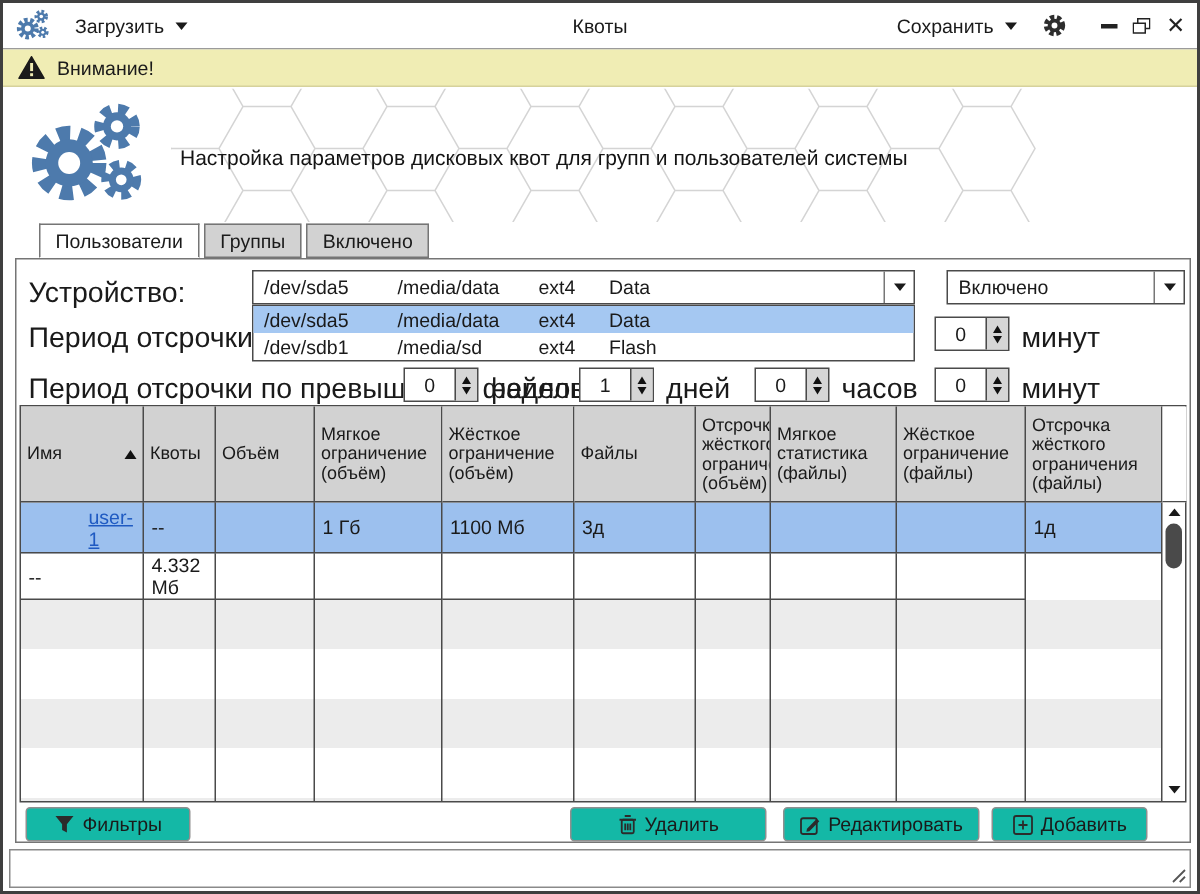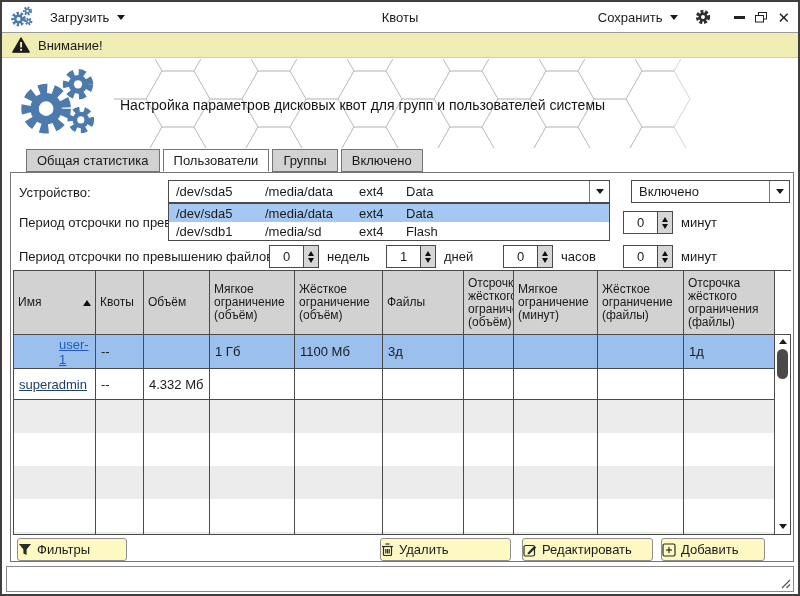--- a/index.html
+++ b/index.html
@@ -33,21 +33,21 @@
 
   
   .tabbar { position:absolute; left:24px; top:147px; display:flex; z-index:3; }
   .tab { background:#d2d2d2; border:1px solid #757575; padding:3px 10px 4px; font-size:13px;
          margin-right:3px; cursor:pointer; height:23px; }
   .tab.active { background:#fff; border-bottom:1px solid #fff; position:relative; z-index:4; }
 
   
   .panel { position:absolute; left:8px; top:170px; width:784px; height:390px;
            border:1px solid #757575; background:#fff; }
-  .plabel { position:absolute; font-size:13px; white-space:nowrap; }
+  .plabel { position:absolute; font-size:19px; white-space:nowrap; }
 
   .combo { position:absolute; height:23px; background:#fff; border:1px solid #4a4a4a;
            display:flex; align-items:center; font-size:13px; cursor:pointer; }
   .combo-arrow { margin-left:auto; width:20px; height:100%; border-left:1px solid #777;
                  display:flex; align-items:center; justify-content:center; }
   .co-dev { width:96px; padding-left:7px; } .co-mount { width:94px; } .co-fs { width:47px; } .co-name { flex:0 0 auto; }
 
   .dropdown { position:absolute; left:157px; top:30px; width:442px; background:#fff;
               border:1px solid #4a4a4a; z-index:20; }
   .dd-option { display:flex; align-items:center; height:18px; font-size:13px; cursor:pointer; }
@@ -78,22 +78,22 @@
   .tfiller { position:absolute; left:0; top:129px; bottom:0; width:761px; display:grid;
              grid-template-columns:82px 48px 66px 85px 88px 81px 50px 84px 86px 91px;
              background:repeating-linear-gradient(180deg,#ececec 0 33px,#ffffff 33px 66px); }
   .fc { border-right:1px solid #4a4a4a; }
   .vscroll { position:absolute; right:0; top:64px; bottom:0; width:16px; background:#fff; border-left:1px solid #4a4a4a; cursor:pointer; }
   .sb-btn { height:13px; display:flex; align-items:center; justify-content:center; }
   .sb-btn.down { position:absolute; bottom:1px; left:0; right:0; }
   .sb-thumb { margin:1px 2px 0; height:30px; background:#4a4a4a; border-radius:7px; cursor:grab; }
 
   
-  .btn { position:absolute; top:365px; height:23px; background:#fef9c3; border:1px solid #8f8f8f;
-         border-radius:3px; display:flex; align-items:center; gap:5px;
+  .btn { position:absolute; top:365px; height:23px; background:#14b8a6; border:1px solid #8f8f8f;
+         border-radius:3px; display:flex; align-items:center; justify-content:center; gap:5px;
          font-size:13px; cursor:pointer; }
 
   
   .statusbar { position:absolute; left:4px; right:4px; top:564px; height:26px; border:1px solid #8a8a8a; background:#fff; }
   .grip { position:absolute; right:2px; bottom:2px; }
 </style>
 </head>
 <body>
 
 <div class="window">
@@ -159,21 +159,20 @@
       <circle cx="32" cy="10" r="5" fill="#4d7aac"></circle>
         <circle cx="32" cy="10" r="2.2" fill="#fff"></circle>
       <circle cx="33.5" cy="29" r="5" fill="none" stroke="#4d7aac" stroke-width="4.2" stroke-dasharray="2.8 2.2"></circle>
       <circle cx="33.5" cy="29" r="4.4" fill="#4d7aac"></circle>
         <circle cx="33.5" cy="29" r="1.9" fill="#fff"></circle>
     </svg>
     <div class="app-desc">Настройка параметров дисковых квот для групп и пользователей системы</div>
   </div>
 
   <div class="tabbar">
-    <div class="tab">Общая статистика</div>
     <div class="tab active">Пользователи</div>
     <div class="tab">Группы</div>
     <div class="tab">Включено</div>
   </div>
 
   <div class="panel">
 
     <span class="plabel" style="left:8px; top:12px;">Устройство:</span>
 
     <div class="combo" style="left:157px; top:7px; width:442px;">
@@ -257,21 +256,21 @@
         <div class="th th-name">
           <span>Имя</span>
           <i class="sort-up"></i>
         </div>
         <div class="th">Квоты</div>
         <div class="th">Объём</div>
         <div class="th">Мягкое ограничение (объём)</div>
         <div class="th">Жёсткое ограничение (объём)</div>
         <div class="th">Файлы</div>
         <div class="th">Отсрочка жёсткого ограничения (объём)</div>
-        <div class="th">Мягкое ограничение (минут)</div>
+        <div class="th">Мягкое статистика (файлы)</div>
         <div class="th">Жёсткое ограничение (файлы)</div>
         <div class="th">Отсрочка жёсткого ограничения (файлы)</div>
         <div class="th spacer"></div>
       </div>
 
       <div class="trow row-sel">
         <div class="td">
             <a class="cell-link link-1">user-1</a>
           </div>
         <div class="td">--</div>
@@ -279,23 +278,20 @@
         <div class="td">1 Гб</div>
         <div class="td">1100 Мб</div>
         <div class="td">3д</div>
         <div class="td"></div>
         <div class="td"></div>
         <div class="td"></div>
         <div class="td">1д</div>
       </div>
 
       <div class="trow row-plain">
-        <div class="td">
-            <a class="cell-link link-2">superadmin</a>
-          </div>
         <div class="td">--</div>
         <div class="td">4.332 Мб</div>
         <div class="td"></div>
         <div class="td"></div>
         <div class="td"></div>
         <div class="td"></div>
         <div class="td"></div>
         <div class="td"></div>
         <div class="td"></div>
       </div>

